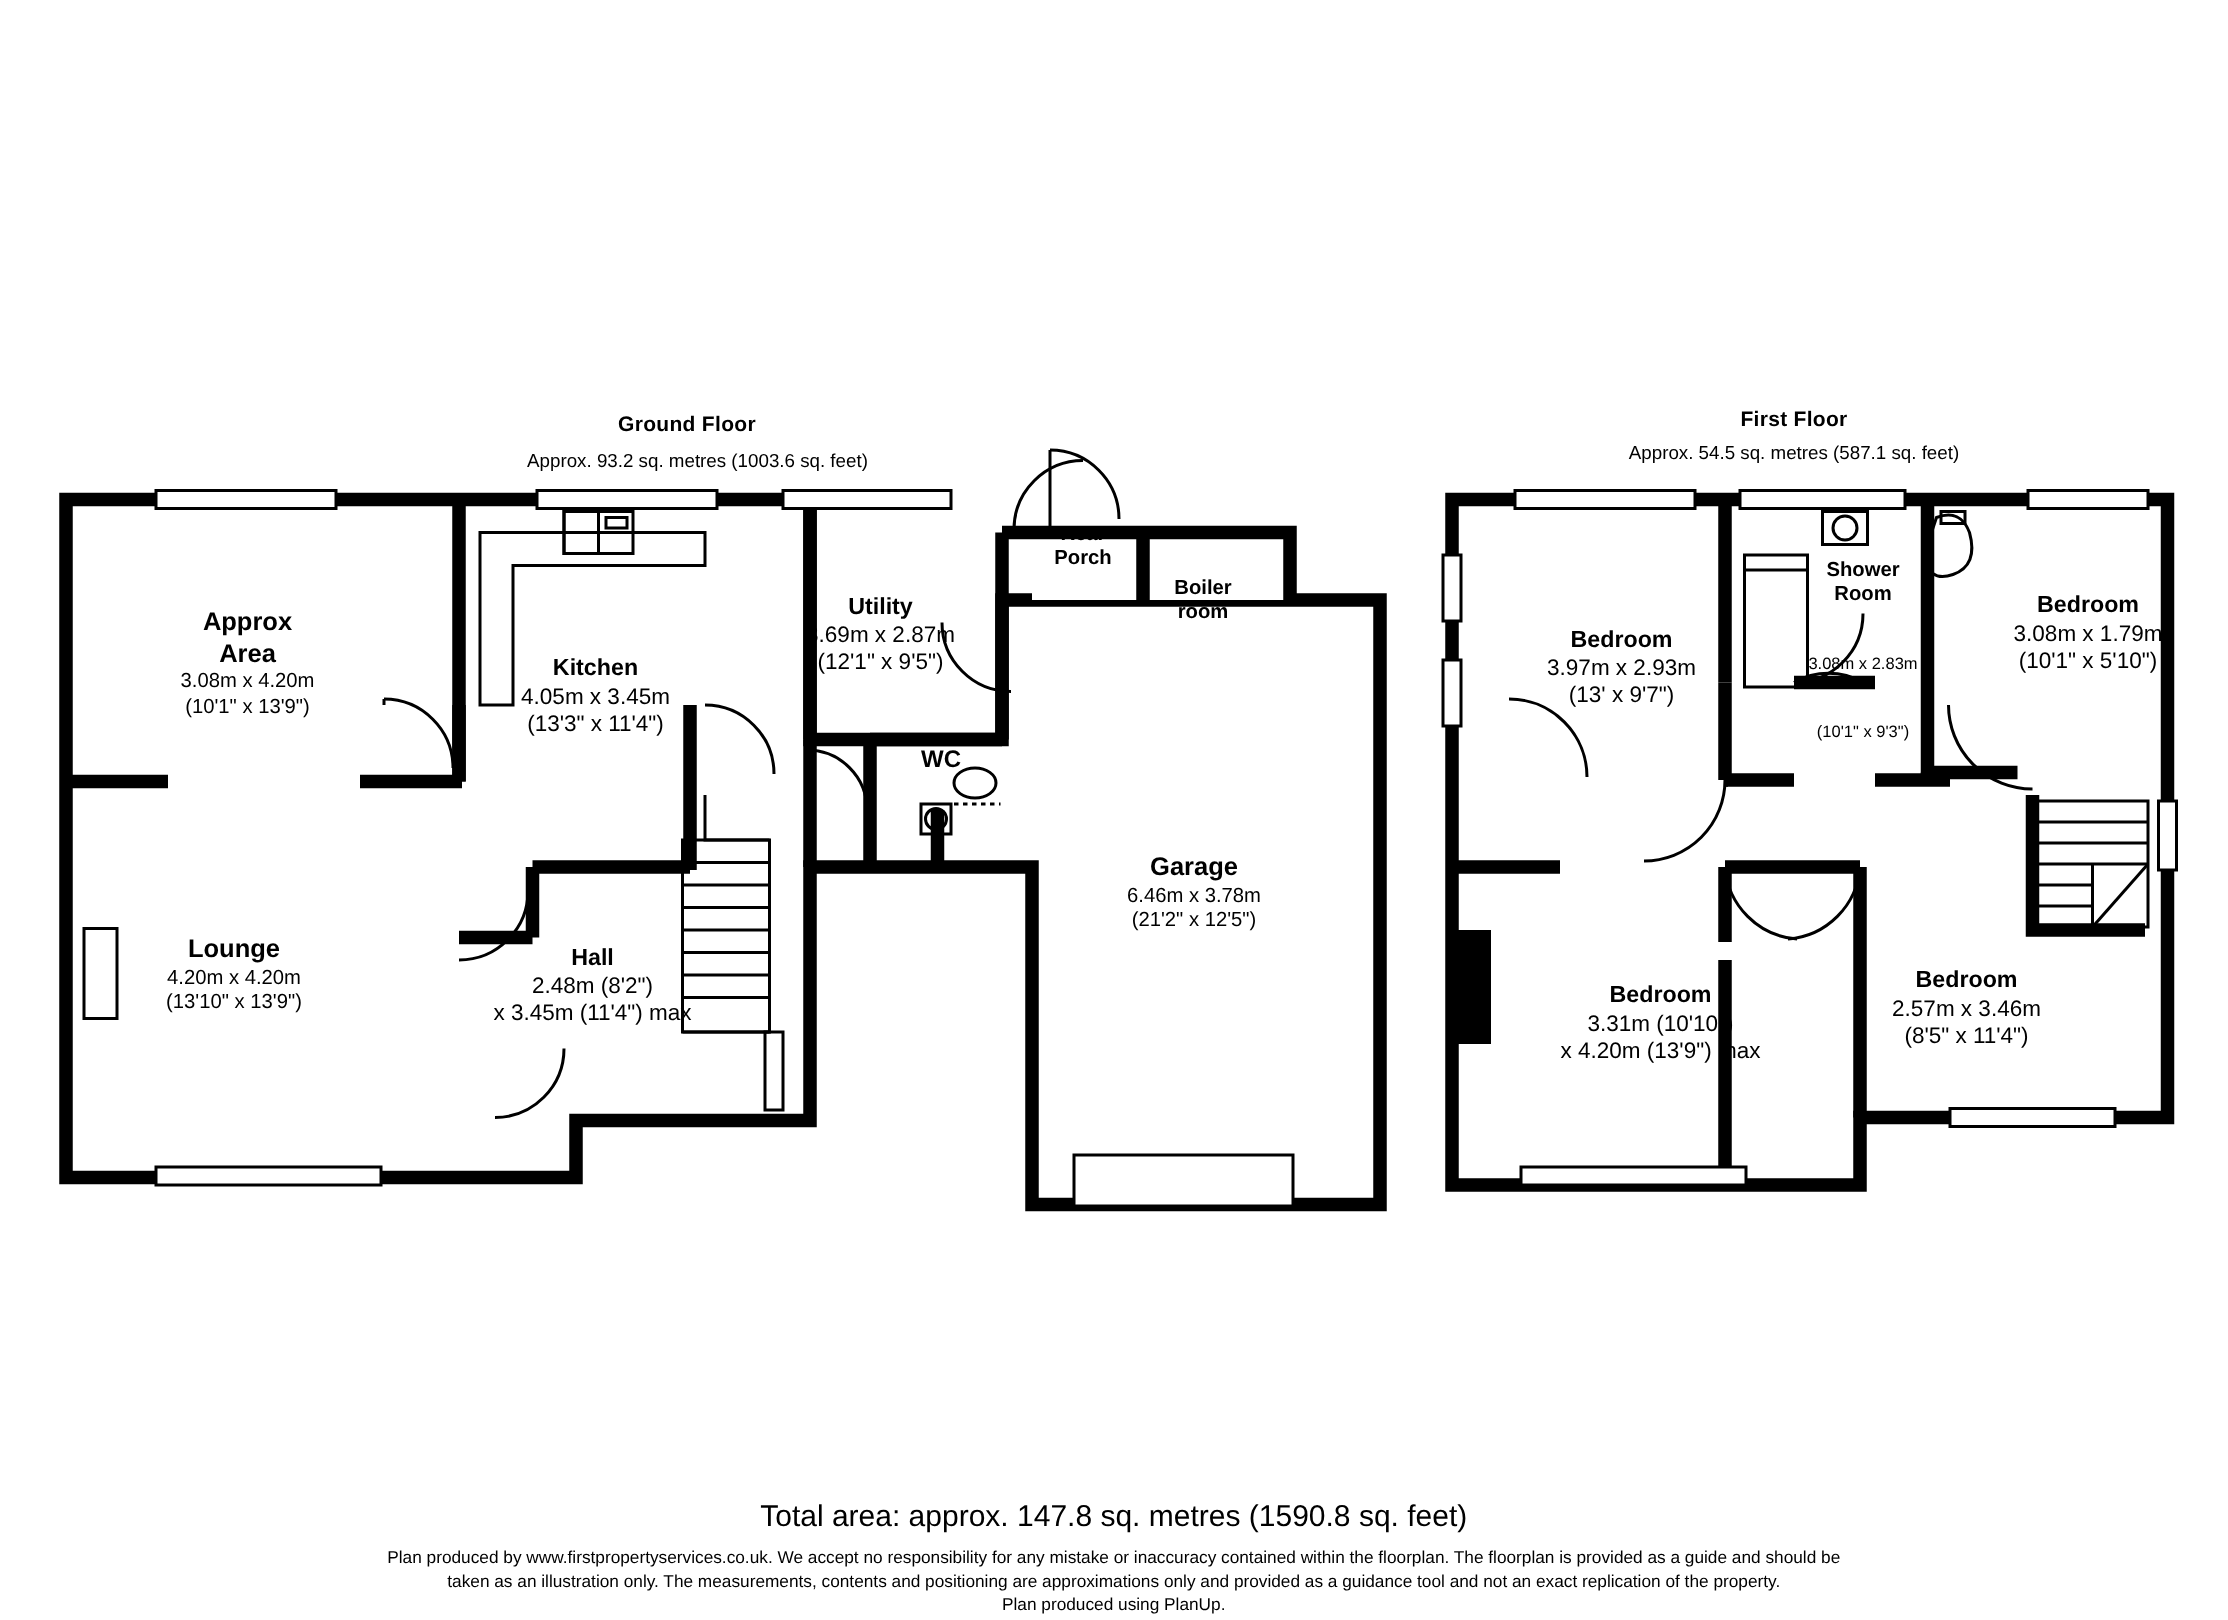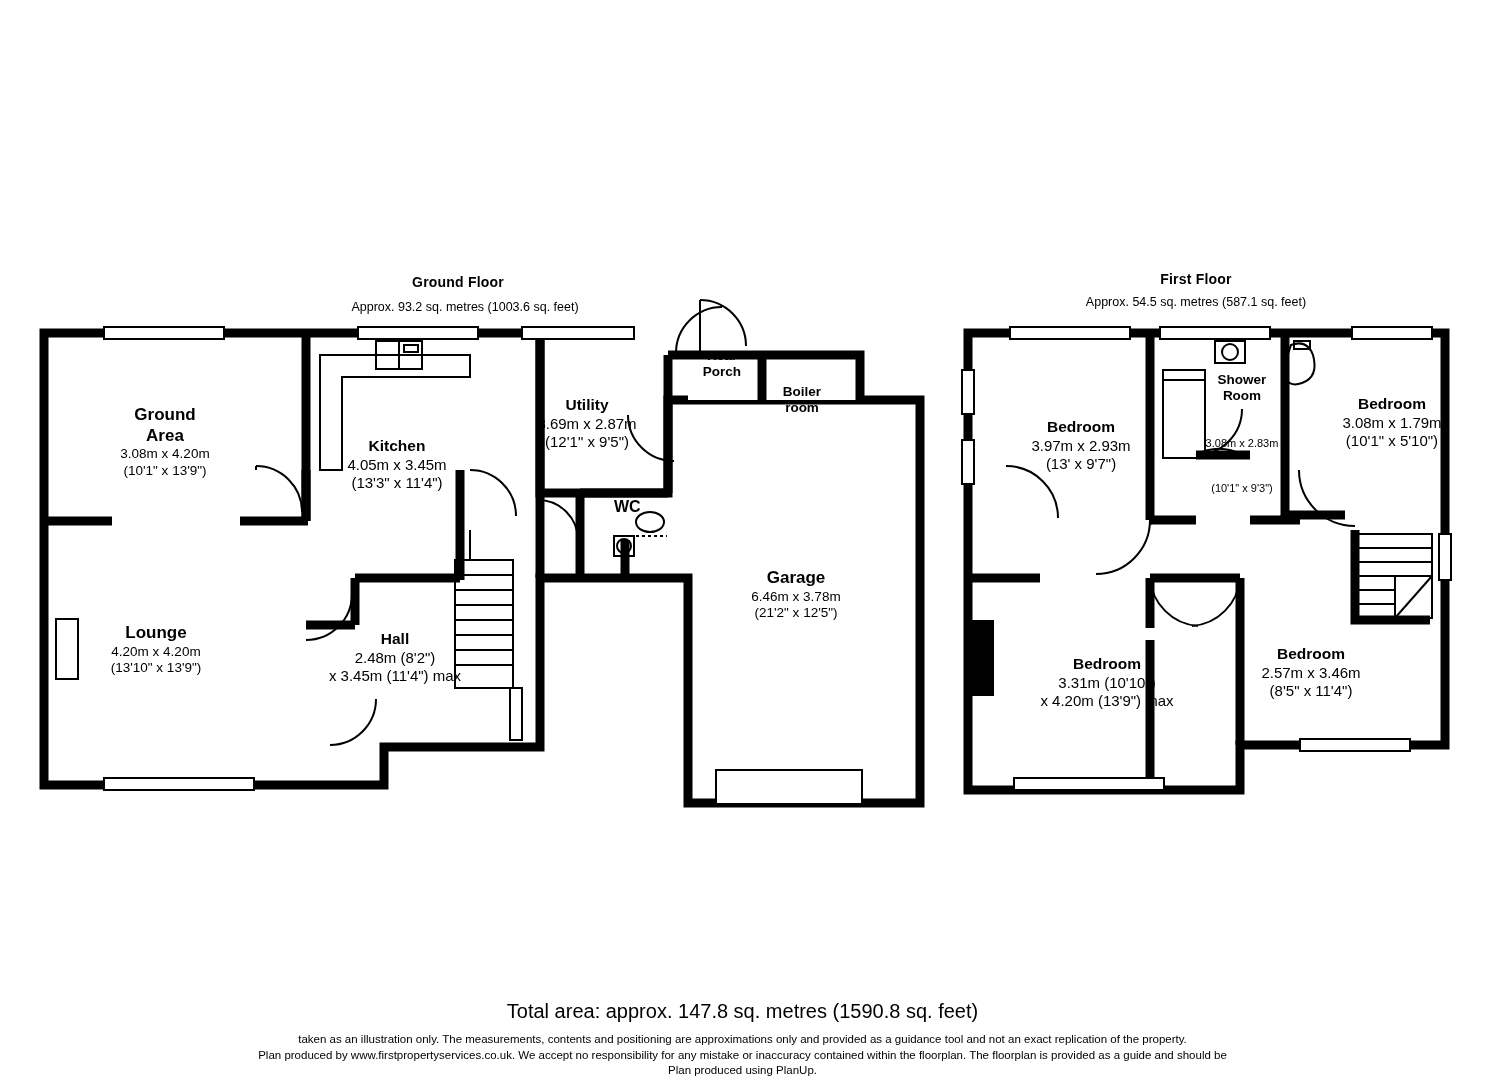--- a/index.html
+++ b/index.html
@@ -210,21 +210,21 @@
   </g>
 </svg>
 
 <div class="floor-title" style="left:283px; top:274px; width:350px;">Ground Floor</div>
 <div class="floor-sub" style="left:290px; top:300px; width:350px;">Approx. 93.2 sq. metres (1003.6 sq. feet)</div>
 
 <div class="floor-title" style="left:1021px; top:271px; width:350px;">First Floor</div>
 <div class="floor-sub" style="left:1021px; top:295px; width:350px;">Approx. 54.5 sq. metres (587.1 sq. feet)</div>
 
 <div class="room r-lg" style="left:65px; top:405px; width:200px;">
-  <span class="name">Ground</span>
+  <span class="name">Approx</span>
   <span class="name">Area</span>
   <span class="dims">3.08m x 4.20m</span>
   <span class="dims">(10'1" x 13'9")</span>
 </div>
 
 <div class="room r-md" style="left:302px; top:437px; width:190px;">
   <span class="name">Kitchen</span>
   <span class="dims">4.05m x 3.45m</span>
   <span class="dims">(13'3" x 11'4")</span>
 </div>
@@ -291,16 +291,16 @@
 </div>
 
 <div class="room r-md" style="left:1216px; top:645px; width:190px;">
   <span class="name">Bedroom</span>
   <span class="dims">2.57m x 3.46m</span>
   <span class="dims">(8'5" x 11'4")</span>
 </div>
 
 <div class="total-area" style="top:1000px;">Total area: approx. 147.8 sq. metres (1590.8 sq. feet)</div>
 <div class="disclaimer" style="top:1032px;">
+  <div>Plan produced by www.firstpropertyservices.co.uk. We accept no responsibility for any mistake or inaccuracy contained within the floorplan. The floorplan is provided as a guide and should be</div>
   <div>taken as an illustration only. The measurements, contents and positioning are approximations only and provided as a guidance tool and not an exact replication of the property.</div>
-  <div>Plan produced by www.firstpropertyservices.co.uk. We accept no responsibility for any mistake or inaccuracy contained within the floorplan. The floorplan is provided as a guide and should be</div>
   <div>Plan produced using PlanUp.</div>
 </div>
 
 </body></html>

